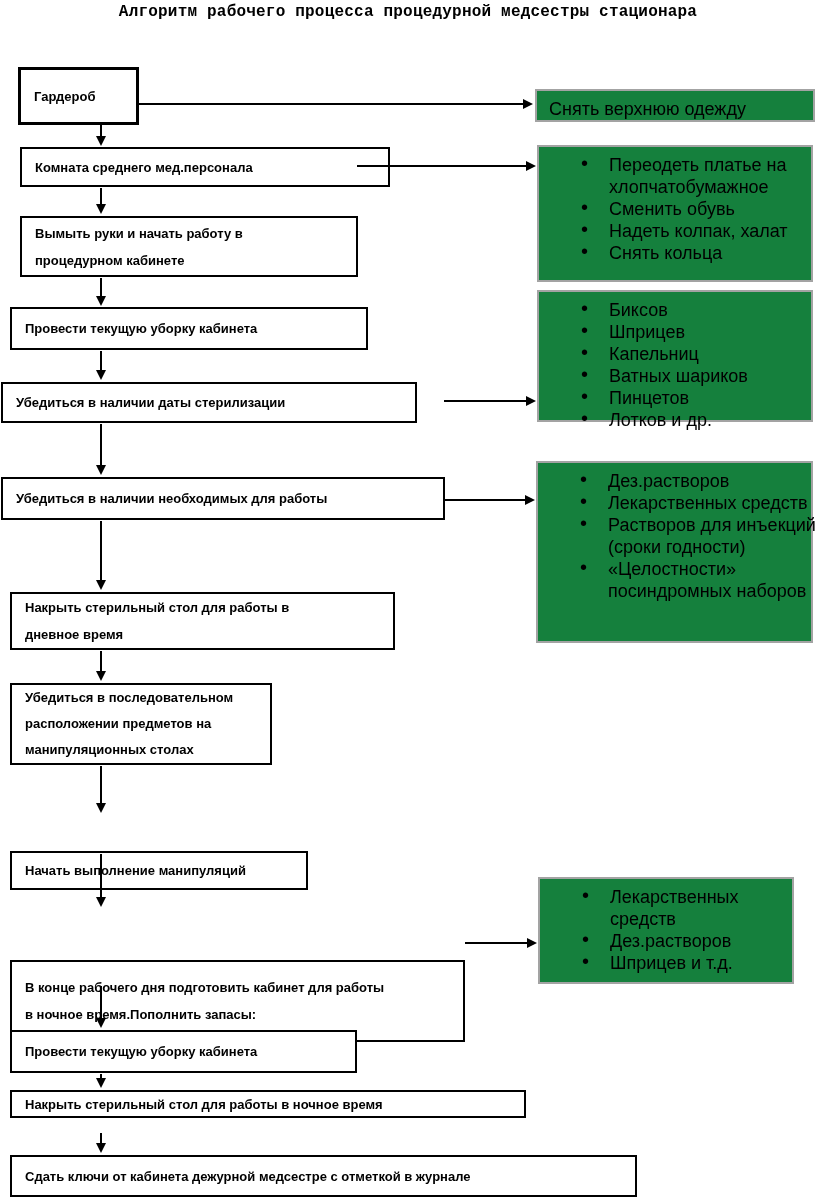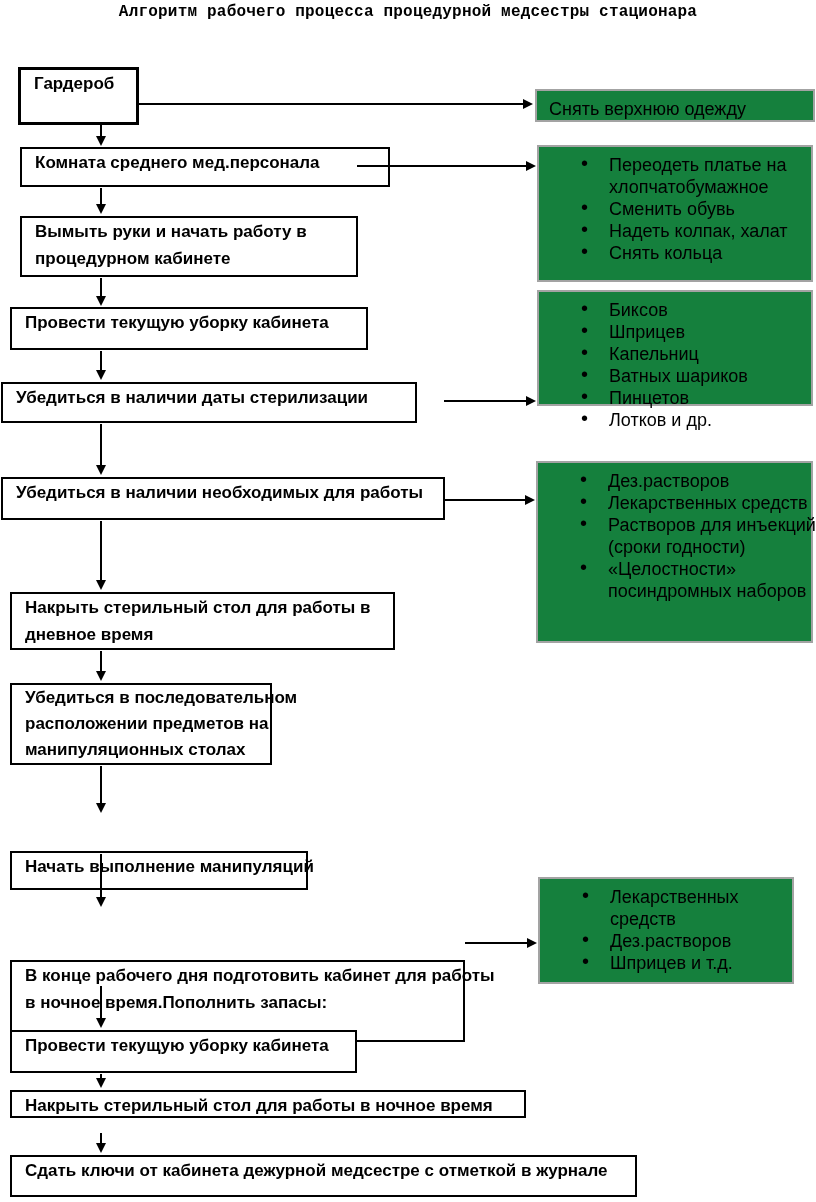--- a/index.html
+++ b/index.html
@@ -13,23 +13,23 @@
     position:absolute; left:0; right:0; top:3px;
     text-align:center;
     font-family:Liberation Mono, monospace;
     font-weight:bold; font-size:16px; letter-spacing:0.2px;
     color:#000;
   }
   
   .fbox {
     position:absolute; box-sizing:border-box;
     border:2.5px solid #000; background:#fff;
-    display:flex; align-items:flex-start;
+    display:flex; align-items:center;
     padding:0 5px 0 13px;
-    font-weight:bold; font-size:17px; line-height:27px;
+    font-weight:bold; font-size:13px; line-height:27px;
     white-space:pre;
   }
   .fbox.thick { border-width:3px; }
   
   .nbox {
     position:absolute; box-sizing:border-box;
     border:2px solid #a3a3a3; background:#15803d;
     font-size:18px; line-height:22px; font-weight:normal;
   }
   .nbox .plain { display:block; padding:7px 6px 0 12px; white-space:pre; }
@@ -124,21 +124,21 @@
   <div class="nbox" style="left:537px; top:145px; width:276px; height:137px;">
     <ul>
         <li>Переодеть платье на
 хлопчатобумажное</li>
         <li>Сменить обувь</li>
         <li>Надеть колпак, халат</li>
         <li>Снять кольца</li>
       </ul>
   </div>
 
-  <div class="nbox" style="left:537px; top:290px; width:276px; height:116px;">
+  <div class="nbox" style="left:537px; top:290px; width:276px; height:132px;">
     <ul>
         <li>Биксов</li>
         <li>Шприцев</li>
         <li>Капельниц</li>
         <li>Ватных шариков</li>
         <li>Пинцетов</li>
         <li>Лотков и др.</li>
       </ul>
   </div>
 

